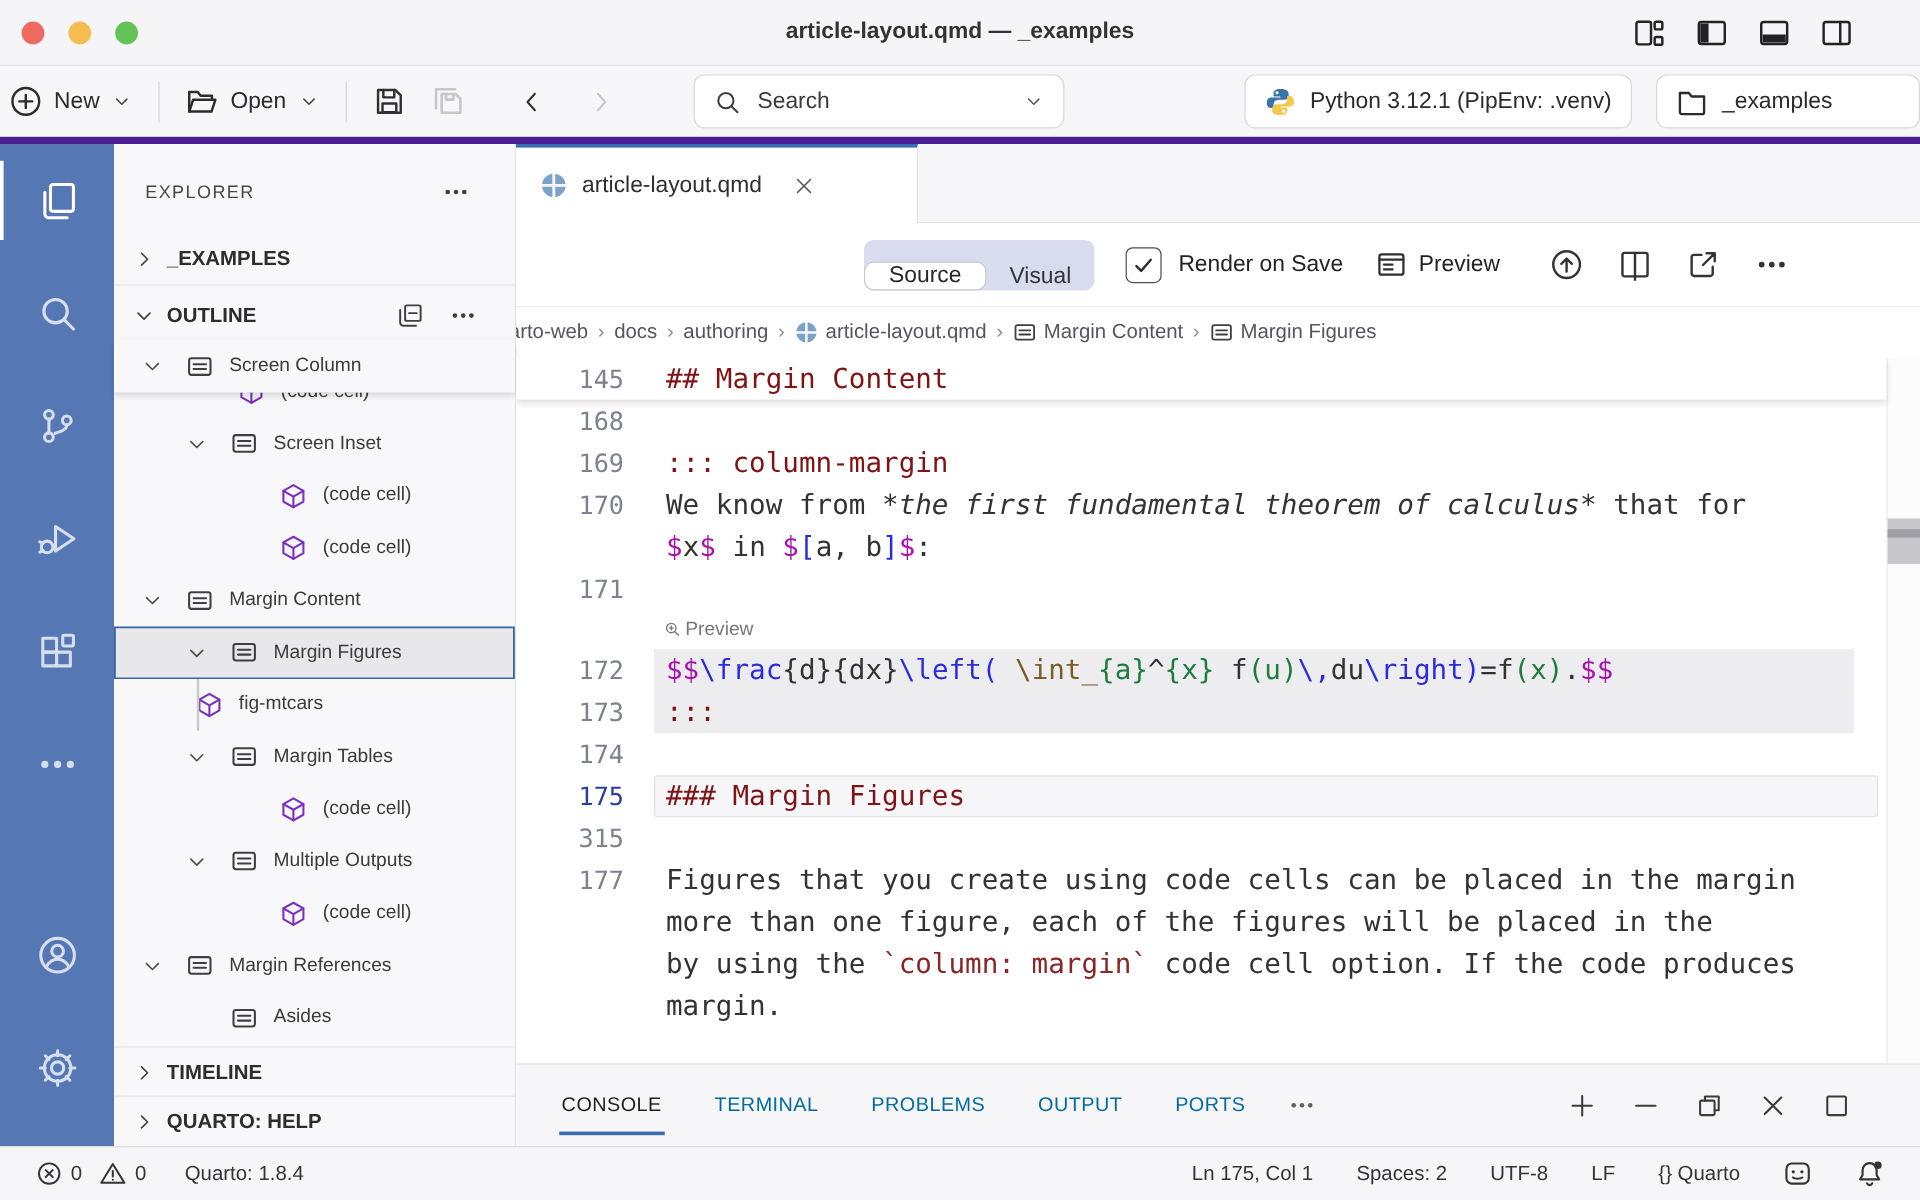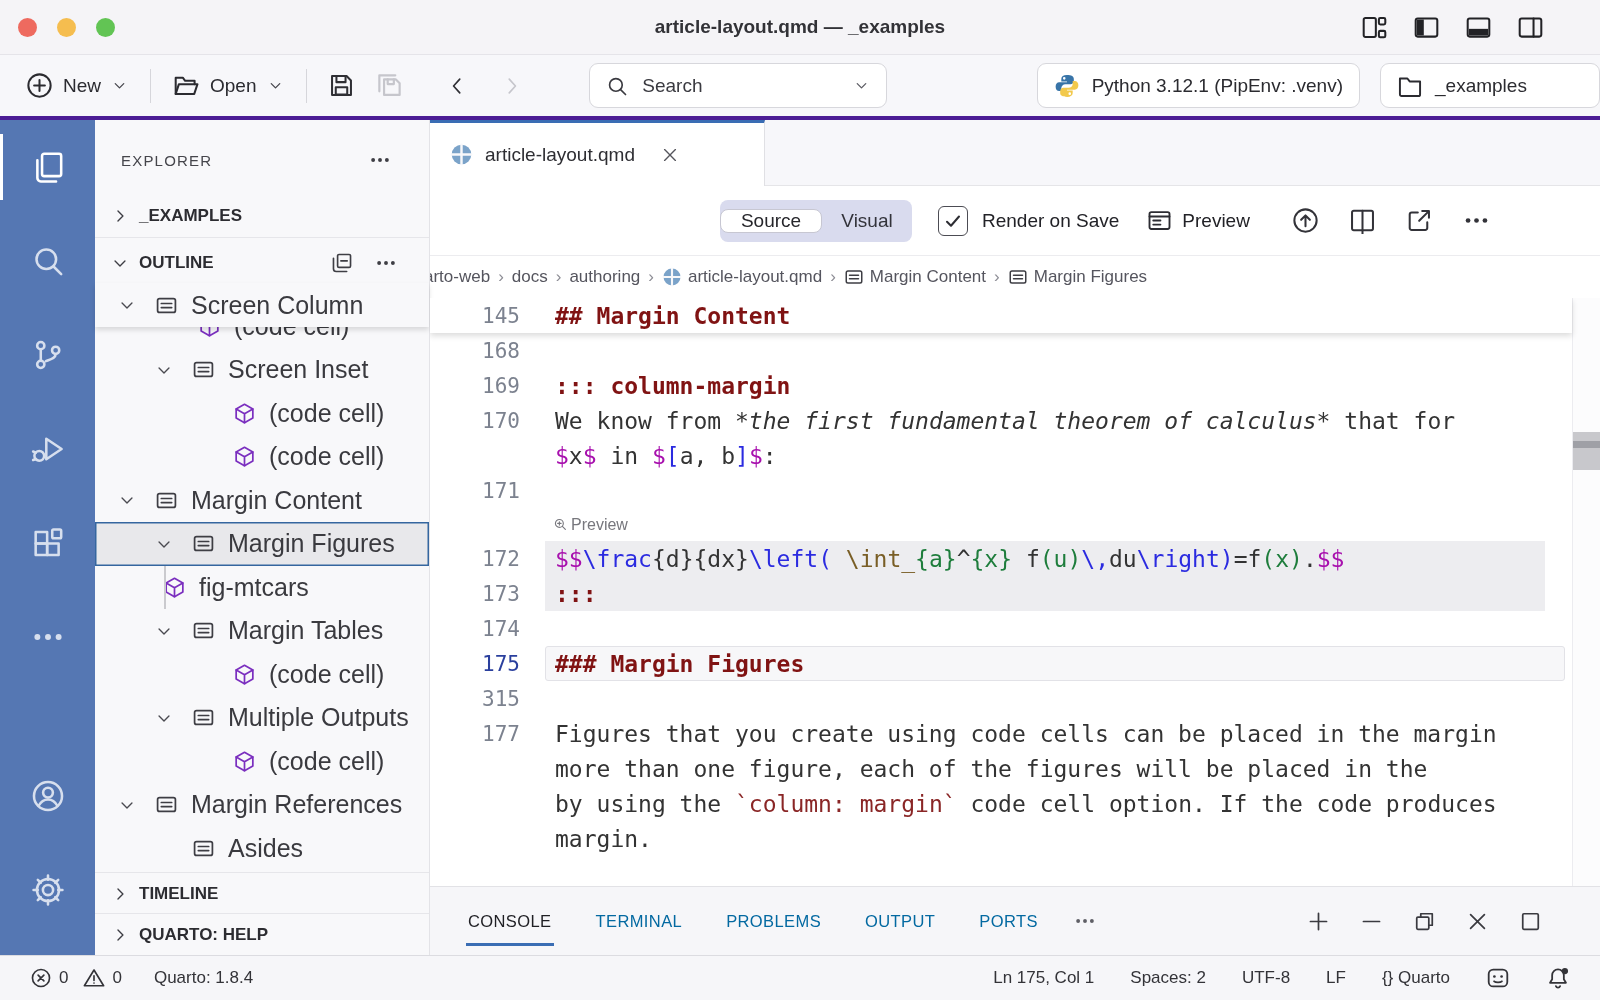--- a/index.html
+++ b/index.html
@@ -13,22 +13,22 @@
   
   .titlebar { height:55px; flex:none; background:#f5f4f7; border-bottom:1px solid #e5e4e9;
     position:relative; display:flex; align-items:center; }
   .lights { display:flex; gap:20px; margin-left:18px; }
   .light { width:19px; height:19px; border-radius:50%; }
   .light.red { background:#ee6a5f; } .light.yellow { background:#f5bd4f; } .light.green { background:#62c454; }
   .win-title { position:absolute; left:0; right:0; text-align:center; font-size:19px; color:#323237; font-weight:600; }
   .tb-icons { position:absolute; right:56px; display:flex; gap:25px; color:#222226; }
 
   
-  .toolbar { height:65px; flex:none; background:#f7f7fa; border-bottom:4px solid #4c1d95;
-    display:flex; align-items:center; padding-left:18px; white-space:nowrap; }
+  .toolbar { height:65px; flex:none; background:#f7f7fa; border-bottom:6px solid #4c1d95;
+    display:flex; align-items:center; white-space:nowrap; }
   .tbtn { display:flex; align-items:center; gap:8px; background:none; border:none; height:44px;
     padding:0 8px; font-size:19px; color:#2b2b30; font-family:inherit; }
   .tbtn .lbl { margin:0 2px; }
   .vsep { width:1px; height:34px; background:#d6d6db; margin:0 14px; flex:none; }
   .icbtn { background:none; border:none; height:44px; width:44px; display:flex; align-items:center;
     justify-content:center; color:#2f2f34; }
   .icbtn.disabled { color:#c6c6cc; }
   .searchbox { margin-left:56px; width:312px; height:45px; background:#fff; border:1px solid #d7d7dc;
     border-radius:9px; display:flex; align-items:center; padding:0 16px; color:#3a3a40; }
   .searchbox .stext { font-size:19px; margin-left:14px; }
@@ -54,42 +54,42 @@
   
   .sidebar { width:335px; flex:none; background:#f8f8fa; border-right:1px solid #e3e3e7; position:relative; }
   .sb-title { position:absolute; top:20px; left:0; right:0; height:40px; display:flex; align-items:center;
     padding-left:26px; font-size:15px; letter-spacing:1.2px; color:#45454b; }
   .sb-title .more { margin-left:auto; margin-right:38px; color:#3e3e44; }
   .sb-section { position:absolute; left:0; right:0; height:42px; display:flex; align-items:center;
     padding-left:16px; gap:10px; font-size:17px; font-weight:bold; color:#2c2c31; }
   .sb-section .hicons { margin-left:auto; margin-right:32px; display:flex; gap:22px; color:#3e3e44; }
   .sb-div { position:absolute; left:0; right:0; height:1px; background:#e6e6ea; }
   .tree { position:absolute; top:163px; left:0; right:0; }
-  .treerow { height:43.5px; display:flex; align-items:center; font-size:25px; color:#3a3a3f; position:relative; }
+  .treerow { height:43.5px; display:flex; align-items:center; font-size:16px; color:#3a3a3f; position:relative; }
   .treerow.sticky { height:44px; background:#f8f8fa; position:relative; z-index:2;
     box-shadow:0 3px 5px rgba(0,0,0,.13); }
   .treerow.selected { background:#e8e8eb; box-shadow:inset 0 0 0 1.5px #35669f; }
   .treerow.guide::before { content:""; position:absolute; left:69px; top:0; bottom:0; width:1.5px; background:#cacace; }
   .treerow.clipped { height:21px; overflow:hidden; display:block; }
   .treerow.clipped .rowinner { height:43.5px; margin-top:-22px; display:flex; align-items:center; }
   .tr-chev { width:37px; display:flex; align-items:center; color:#4a4a50; flex:none; }
   .tr-icon { width:36px; display:flex; align-items:center; color:#3e3e44; flex:none; }
   .tr-icon.cube { color:var(--cube-purple); }
 
   
   .editor { flex:1; min-width:0; display:flex; flex-direction:column; background:#fff; }
   .tabstrip { height:66px; flex:none; display:flex; background:#f7f7fa; }
   .edtab { width:335px; flex:none; background:#fff; border-right:1px solid #e0e0e4;
     border-top:3px solid var(--accent); display:flex; align-items:center; padding:0 20px; gap:12px; }
   .edtab .tlabel { font-size:19px; color:#2e2e33; }
   .edtab .tclose { margin-left:14px; color:#55555c; }
   .tabfill { flex:1; border-bottom:1px solid #e5e5e8; }
 
   .edtoolbar { height:69px; flex:none; display:flex; align-items:center; background:#fff; padding-left:290px; }
-  .seg { display:flex; height:42px; background:#d9dbee; border-radius:8px; align-items:center; flex:none; }
+  .seg { display:flex; height:42px; background:#d9dbee; border-radius:8px; align-items:flex-end; flex:none; }
   .seg .on { width:102px; background:#fff; border:1px solid #c7c7d2; border-radius:8px; display:flex;
     align-items:center; justify-content:center; font-size:19px; color:#26262b; }
   .seg .off { width:90px; display:flex; align-items:center; justify-content:center; font-size:19px; color:#33333a; }
   .checkbox { margin-left:26px; width:30px; height:30px; border:1.7px solid #4c4c53; border-radius:6px;
     background:#fff; display:flex; align-items:center; justify-content:center; color:#2d2d33; flex:none; }
   .ronsave { margin-left:14px; font-size:19px; color:#222227; }
   .prevgrp { margin-left:28px; display:flex; align-items:center; gap:10px; color:#2d2d33; }
   .prevgrp .plabel { font-size:19px; color:#222227; }
   .edicons { display:flex; align-items:center; gap:30px; margin-left:42px; color:#333339; }
 
@@ -109,21 +109,21 @@
     font-family:"DejaVu Sans Mono", monospace; position:relative; z-index:1; }
   .numcol.active { color:#2a3f9d; }
   .codetxt { padding-left:35px; white-space:pre; position:relative; z-index:1; color:#333; }
   .codeline.sticky { background:#fff; z-index:2; box-shadow:0 3px 6px rgba(0,0,0,.14); }
   .codeline.mathbg::before { content:""; position:absolute; left:115px; width:1000px; top:0; bottom:0; background:#ededf0; }
   .codeline.curline::before { content:""; position:absolute; left:115px; width:1018px; top:0; bottom:0;
     background:#f7f7f9; border:1px solid #e2e2e7; border-radius:3px; }
   .lens-row { height:33px; }
   .lens { padding-left:33px; display:flex; align-items:center; gap:3px; color:#77777d;
     font-family:"Liberation Sans", sans-serif; font-size:16px; }
-  .s-h { color:var(--heading-maroon); font-weight:bold; }
+  .s-h { color:var(--heading-maroon); font-weight:normal; }
   .s-p { color:#333333; }
   .s-i { color:#333333; font-style:italic; }
   .s-d { color:var(--dollar-magenta); }
   .s-b { color:var(--latex-blue); }
   .s-o { color:var(--latex-olive); }
   .s-g { color:var(--latex-green); }
   .s-c { color:var(--inline-code-maroon); }
   .vscroll { position:absolute; top:0; bottom:0; right:0; width:28px; border-left:1px solid #ececf0; background:#fcfcfd; }
   .vthumb { position:absolute; left:0; right:0; top:134px; height:38px; background:#c8c8cc; }
   .vthumb-line { position:absolute; left:0; right:0; top:143px; height:7px; background:#9fa0a6; }

